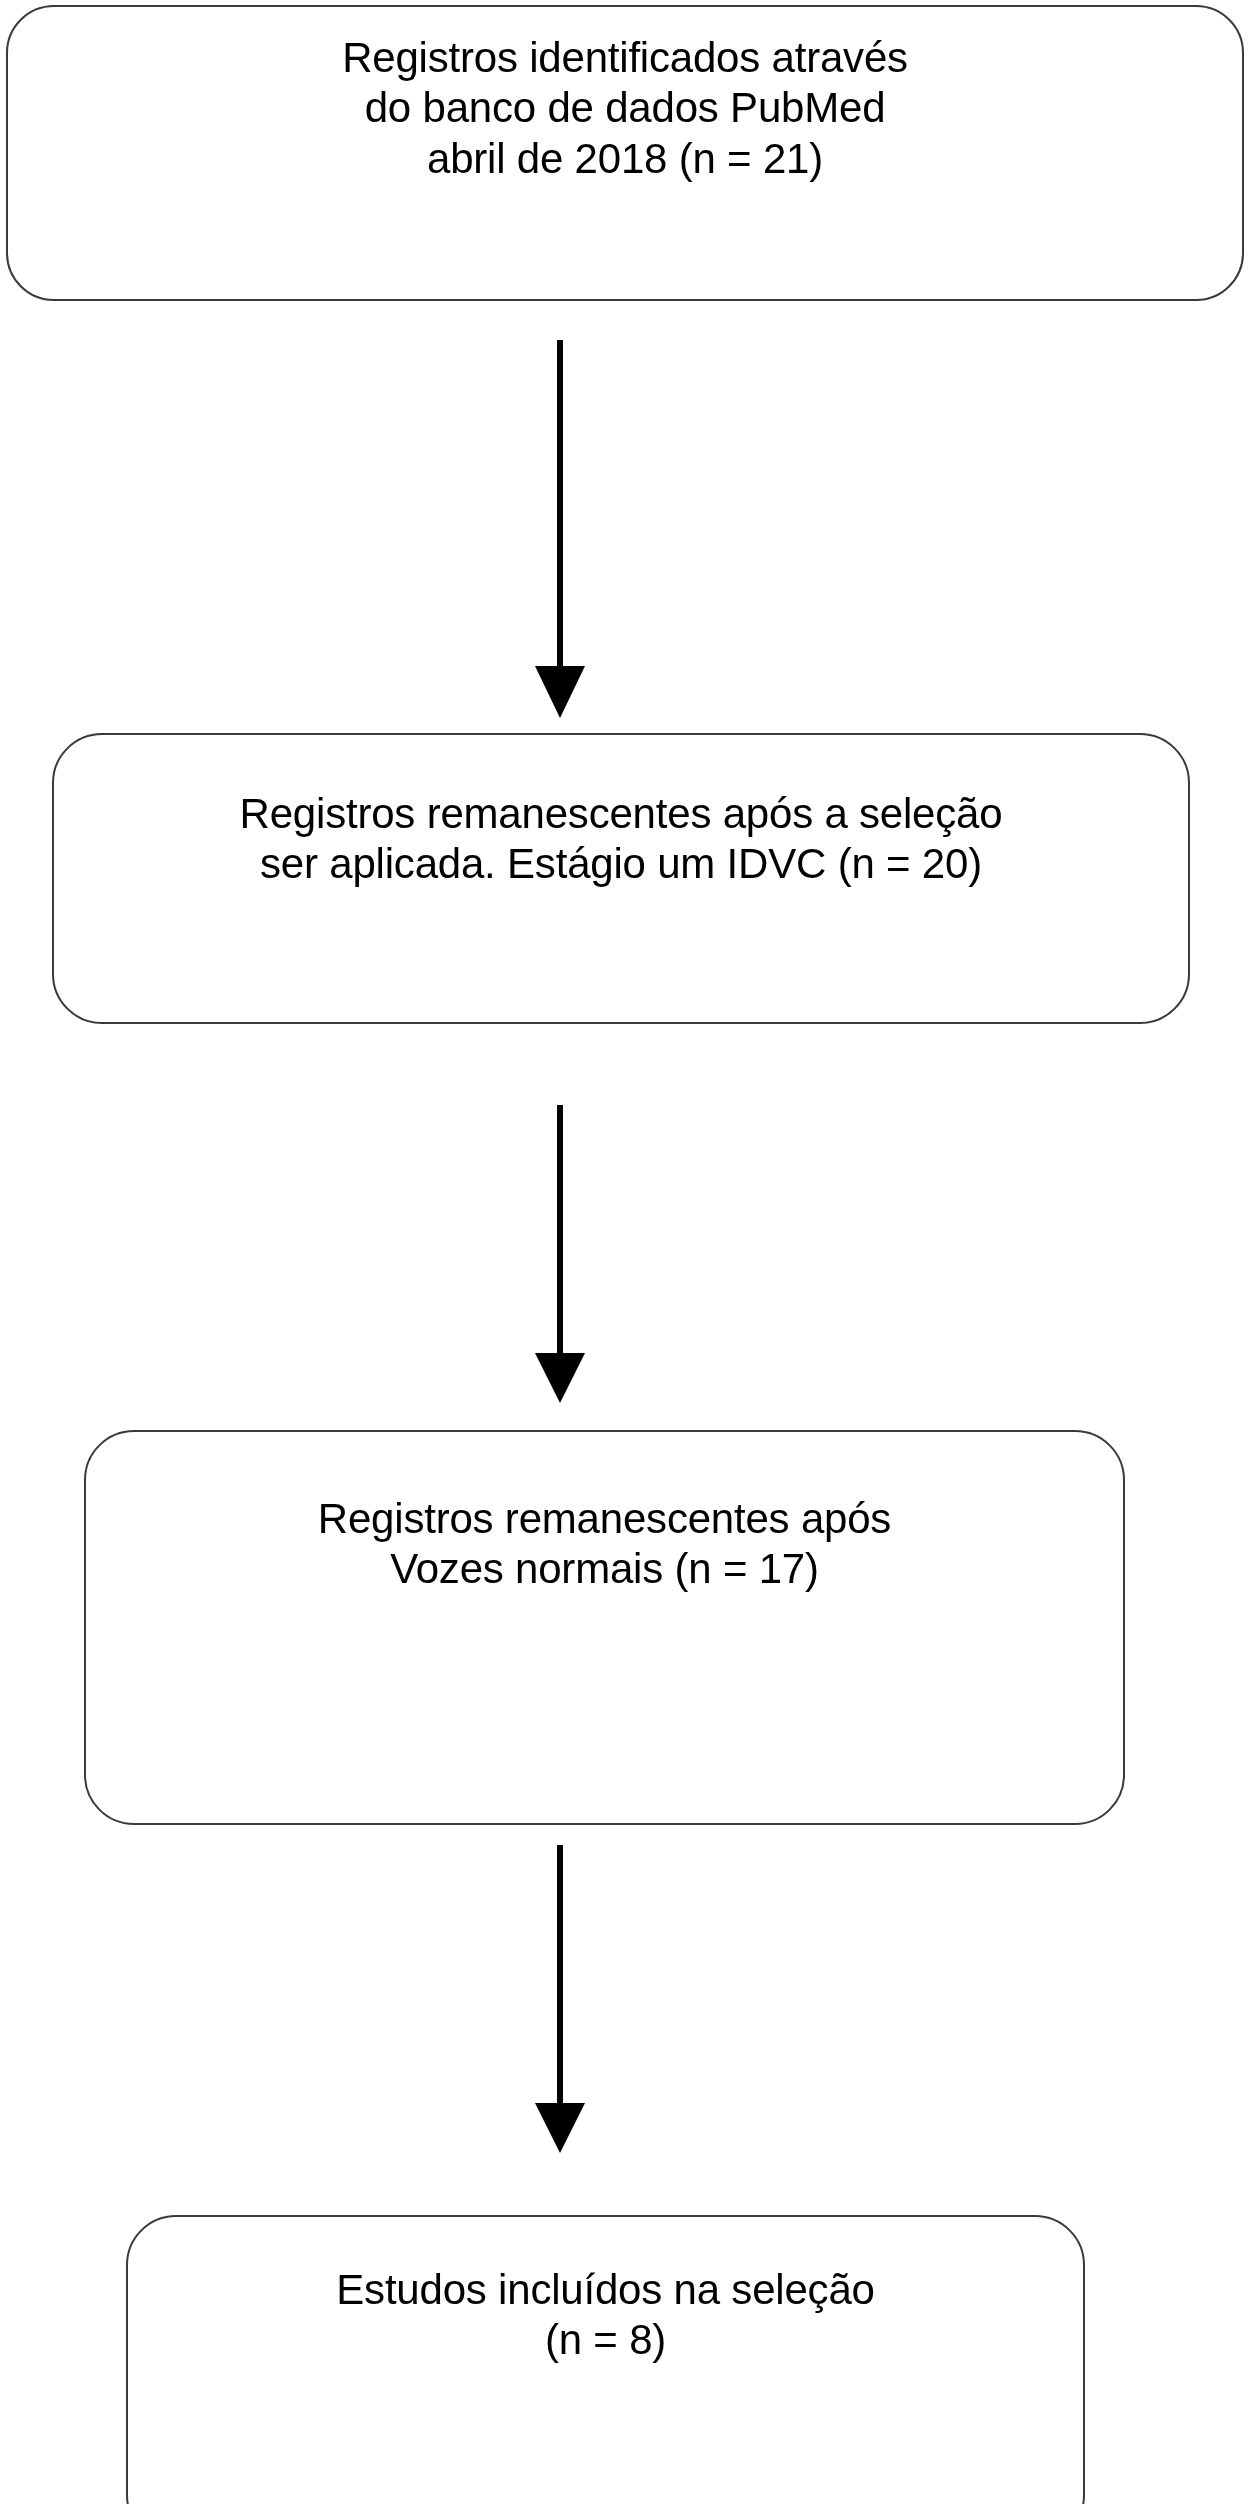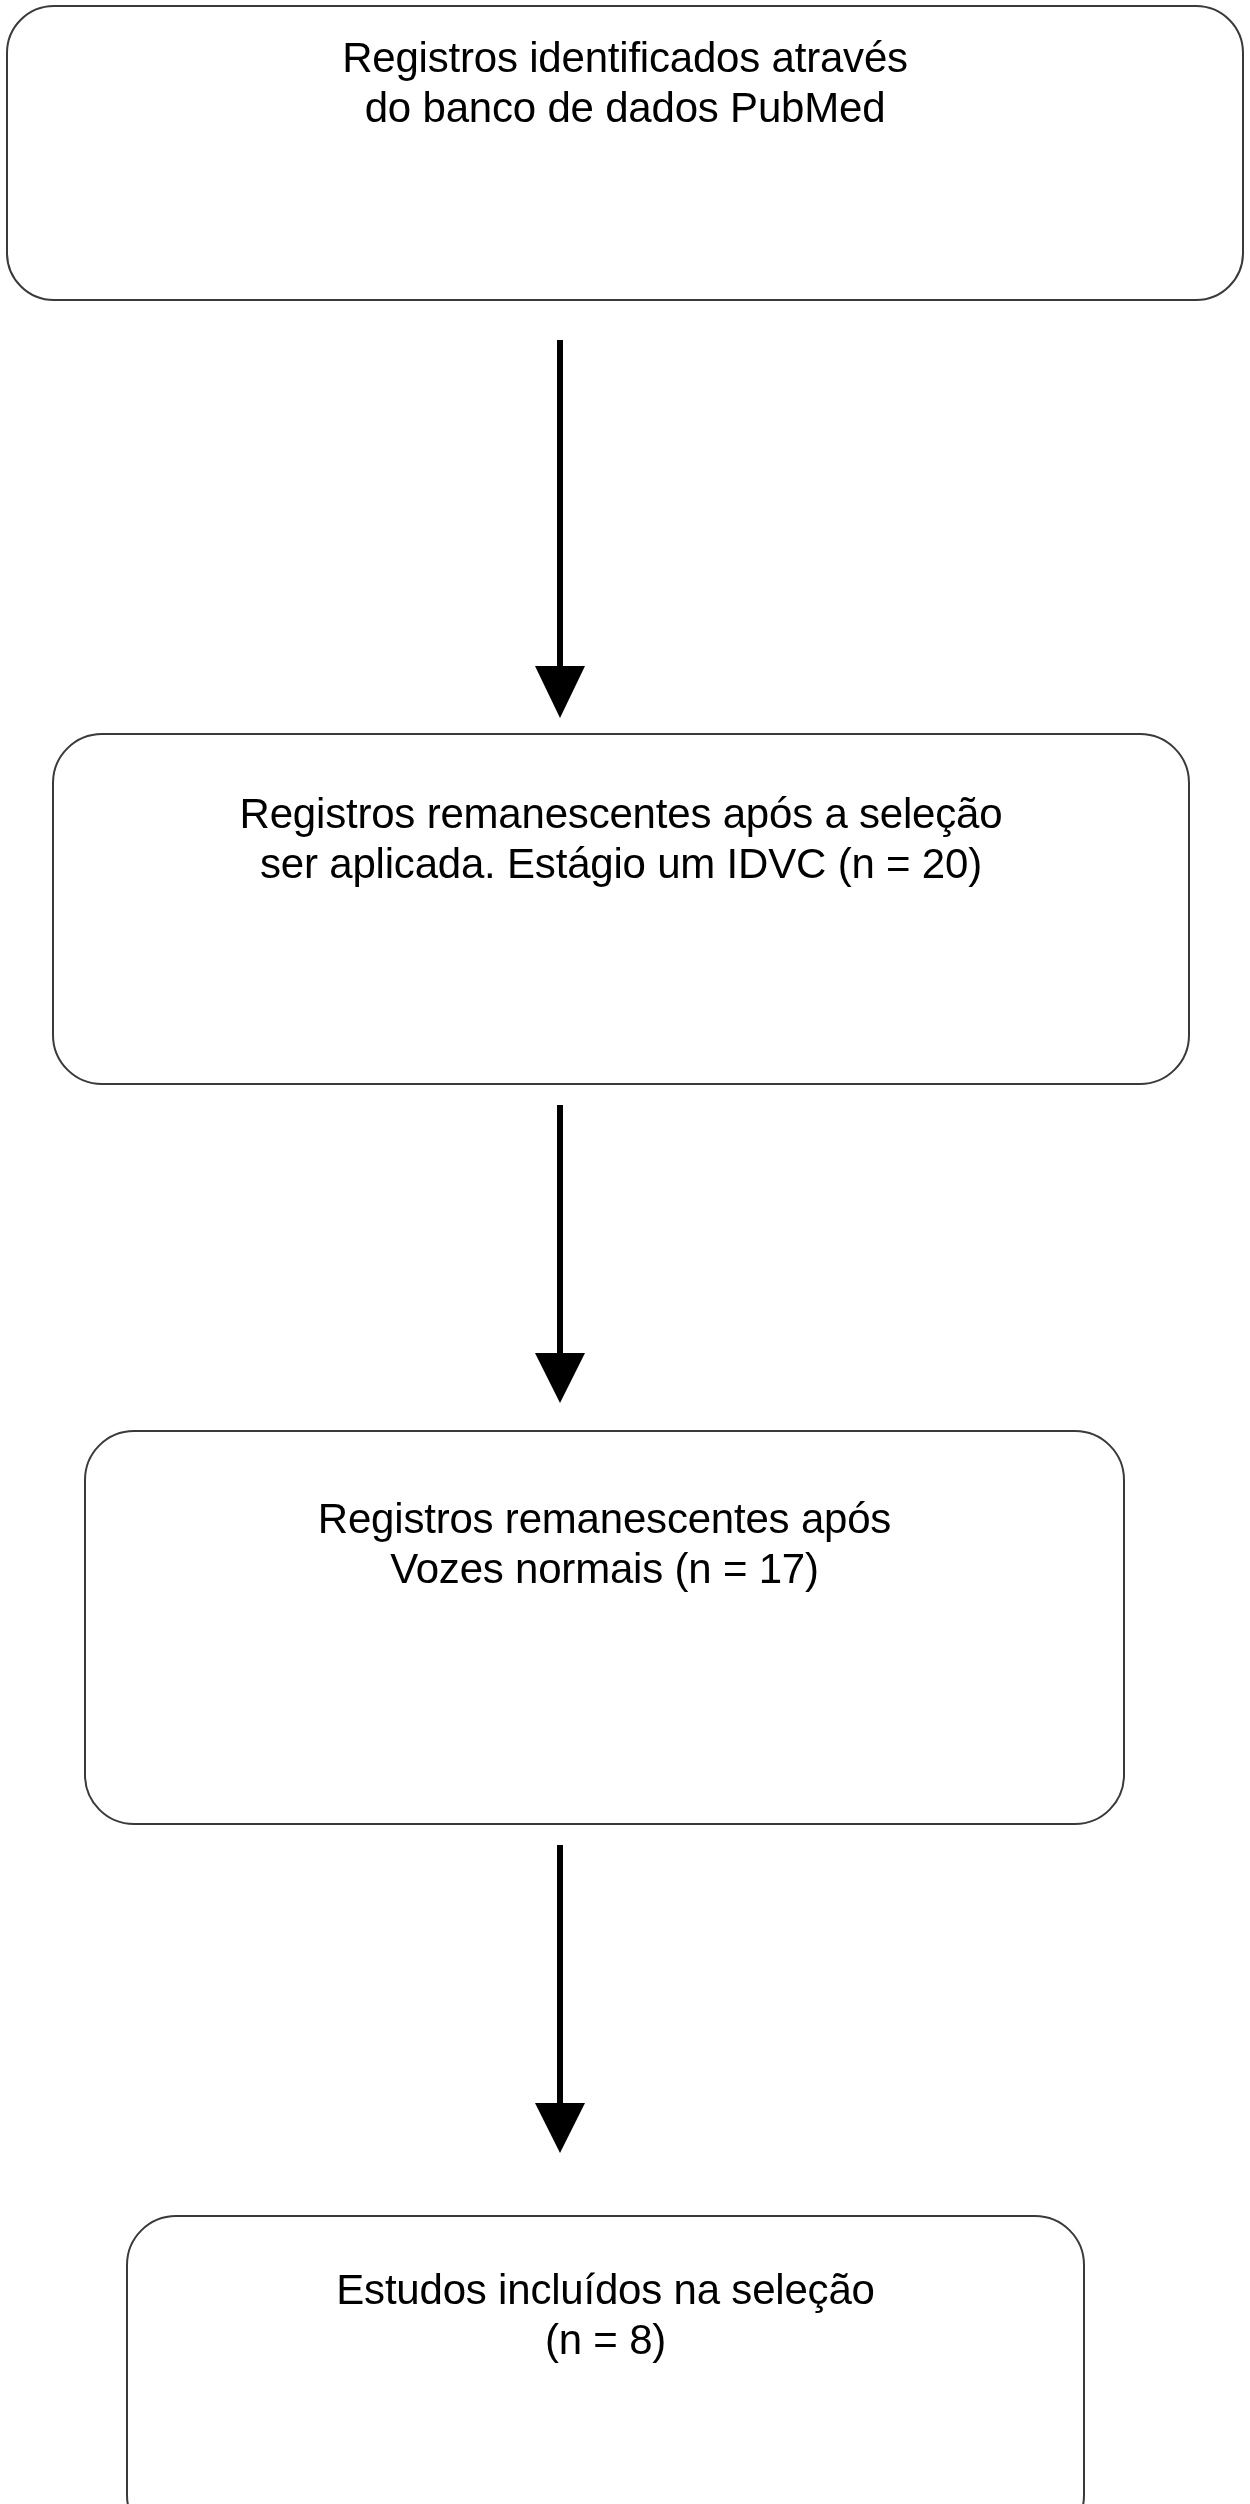--- a/index.html
+++ b/index.html
@@ -49,21 +49,21 @@
     top: 5px;
     width: 1238px;
     height: 296px;
     padding-top: 26px;
     border-radius: 48px;
   }
   #box-2 {
     left: 52px;
     top: 733px;
     width: 1138px;
-    height: 352px;
+    height: 291px;
     padding-top: 54px;
     border-radius: 50px;
   }
   #box-3 {
     left: 84px;
     top: 1430px;
     width: 1041px;
     height: 395px;
     padding-top: 62px;
     border-radius: 50px;
@@ -96,20 +96,21 @@
   }
 </style>
 </head>
 <body>
 
 <div id="flow-canvas">
 
   <div class="flow-box" id="box-1">
     <span class="line">Registros identificados através</span>
     <span class="line">do banco de dados PubMed</span>
+    <span class="line">abril de 2018 (n = 21)</span>
   </div>
 
   <div class="flow-arrow" id="arrow-1" style="left:520px; top:340px; width:80px; height:380px;">
     <svg width="80" height="380" viewBox="0 0 80 380" aria-hidden="true">
       <line class="arrow-shaft" x1="40" y1="0" x2="40" y2="340"></line>
       <polygon class="arrow-head" points="40,378 15,326 65,326"></polygon>
     </svg>
   </div>
 
   <div class="flow-box" id="box-2">

